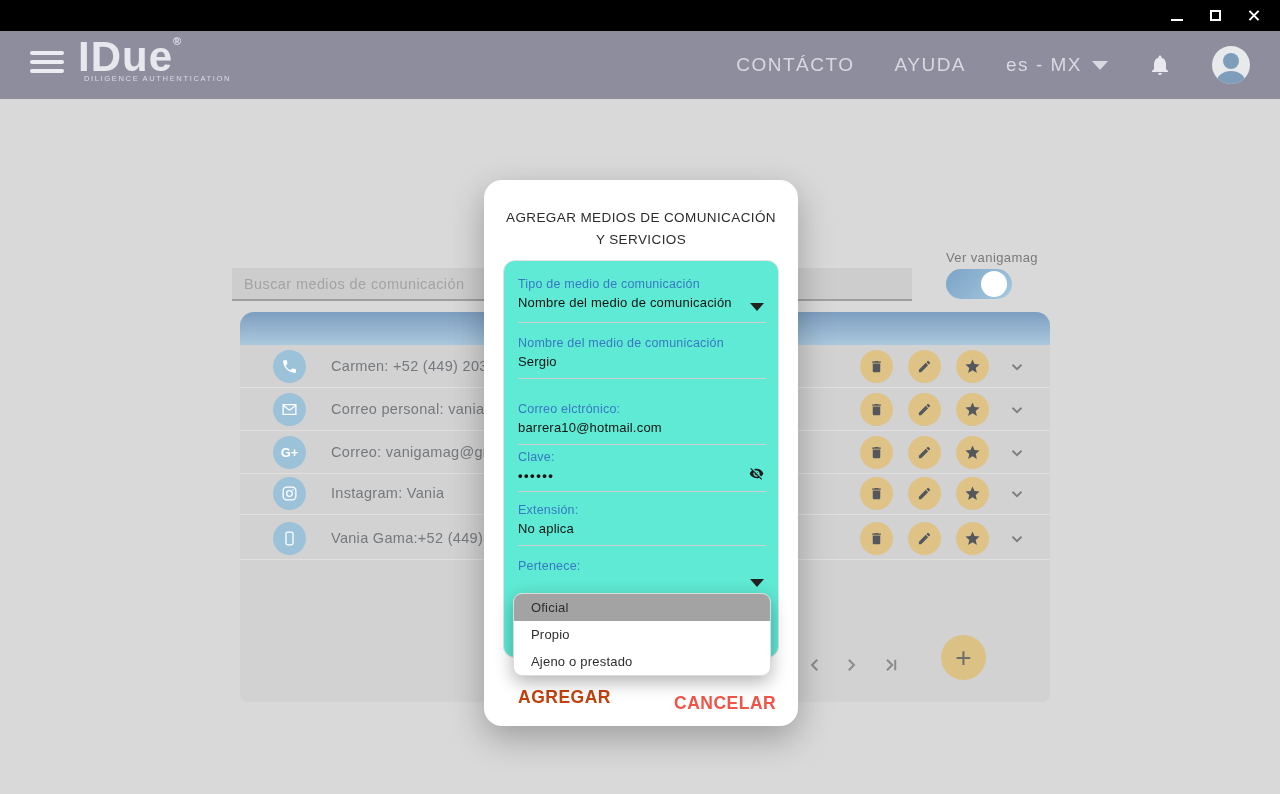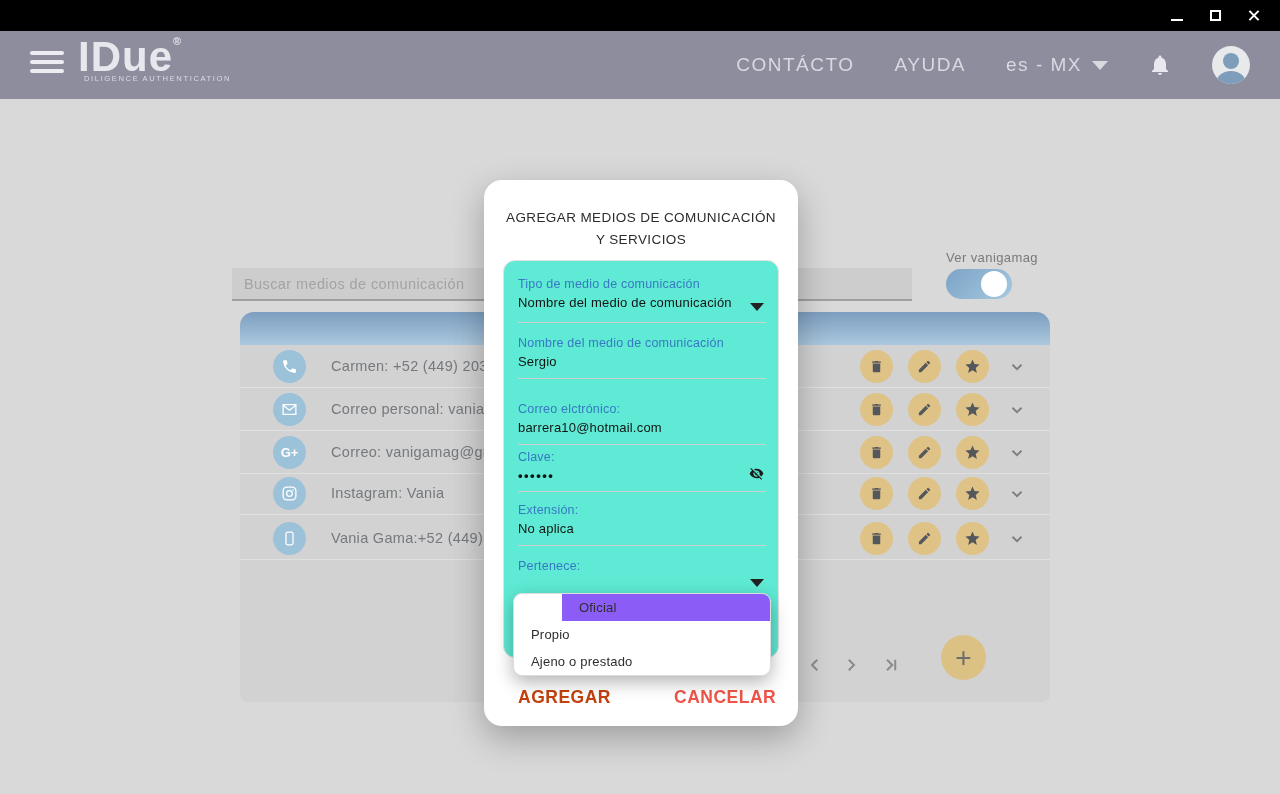--- a/index.html
+++ b/index.html
@@ -91,26 +91,26 @@
   .f6 { top:298px; height:38px; }
   .fld-caret { position:absolute; right:2px; top:26px; width:0; height:0;
                border-left:7px solid transparent; border-right:7px solid transparent; border-top:8px solid #222; }
   .f6 .fld-caret { top:20px; }
   .eye { position:absolute; right:2px; top:16px; cursor:pointer; display:flex; }
 
   .dropdown { position:absolute; left:29px; top:413px; width:258px; background:#fff; border:1px solid #dcdcdc;
               border-radius:9px; box-shadow:0 6px 18px rgba(0,0,0,0.3); overflow:hidden; z-index:5; }
   .opt { height:27px; display:flex; align-items:center; padding-left:17px; font-size:13px; color:#2e2e2e;
          letter-spacing:0.2px; cursor:pointer; }
-  .opt.sel { background:#8b5cf6;margin-left:48px; }
+  .opt.sel { background:#a3a3a3; }
 
   .modal-btn { position:absolute; top:507px; background:none; border:none; cursor:pointer;
                font-size:17.5px; font-weight:700; letter-spacing:0.5px; font-family:"Liberation Sans",sans-serif; }
   .btn-add { left:34px; color:#c2410c; }
-  .btn-cancel { left:190px; color:#f05448; }
+  .btn-cancel { left:190px; color:#f05448;margin-top:6px; }
 </style>
 </head>
 <body>
 
 <div id="app">
 
   <div class="titlebar">
     <div class="winbtn">
         <div class="win-min"></div>
       </div>

